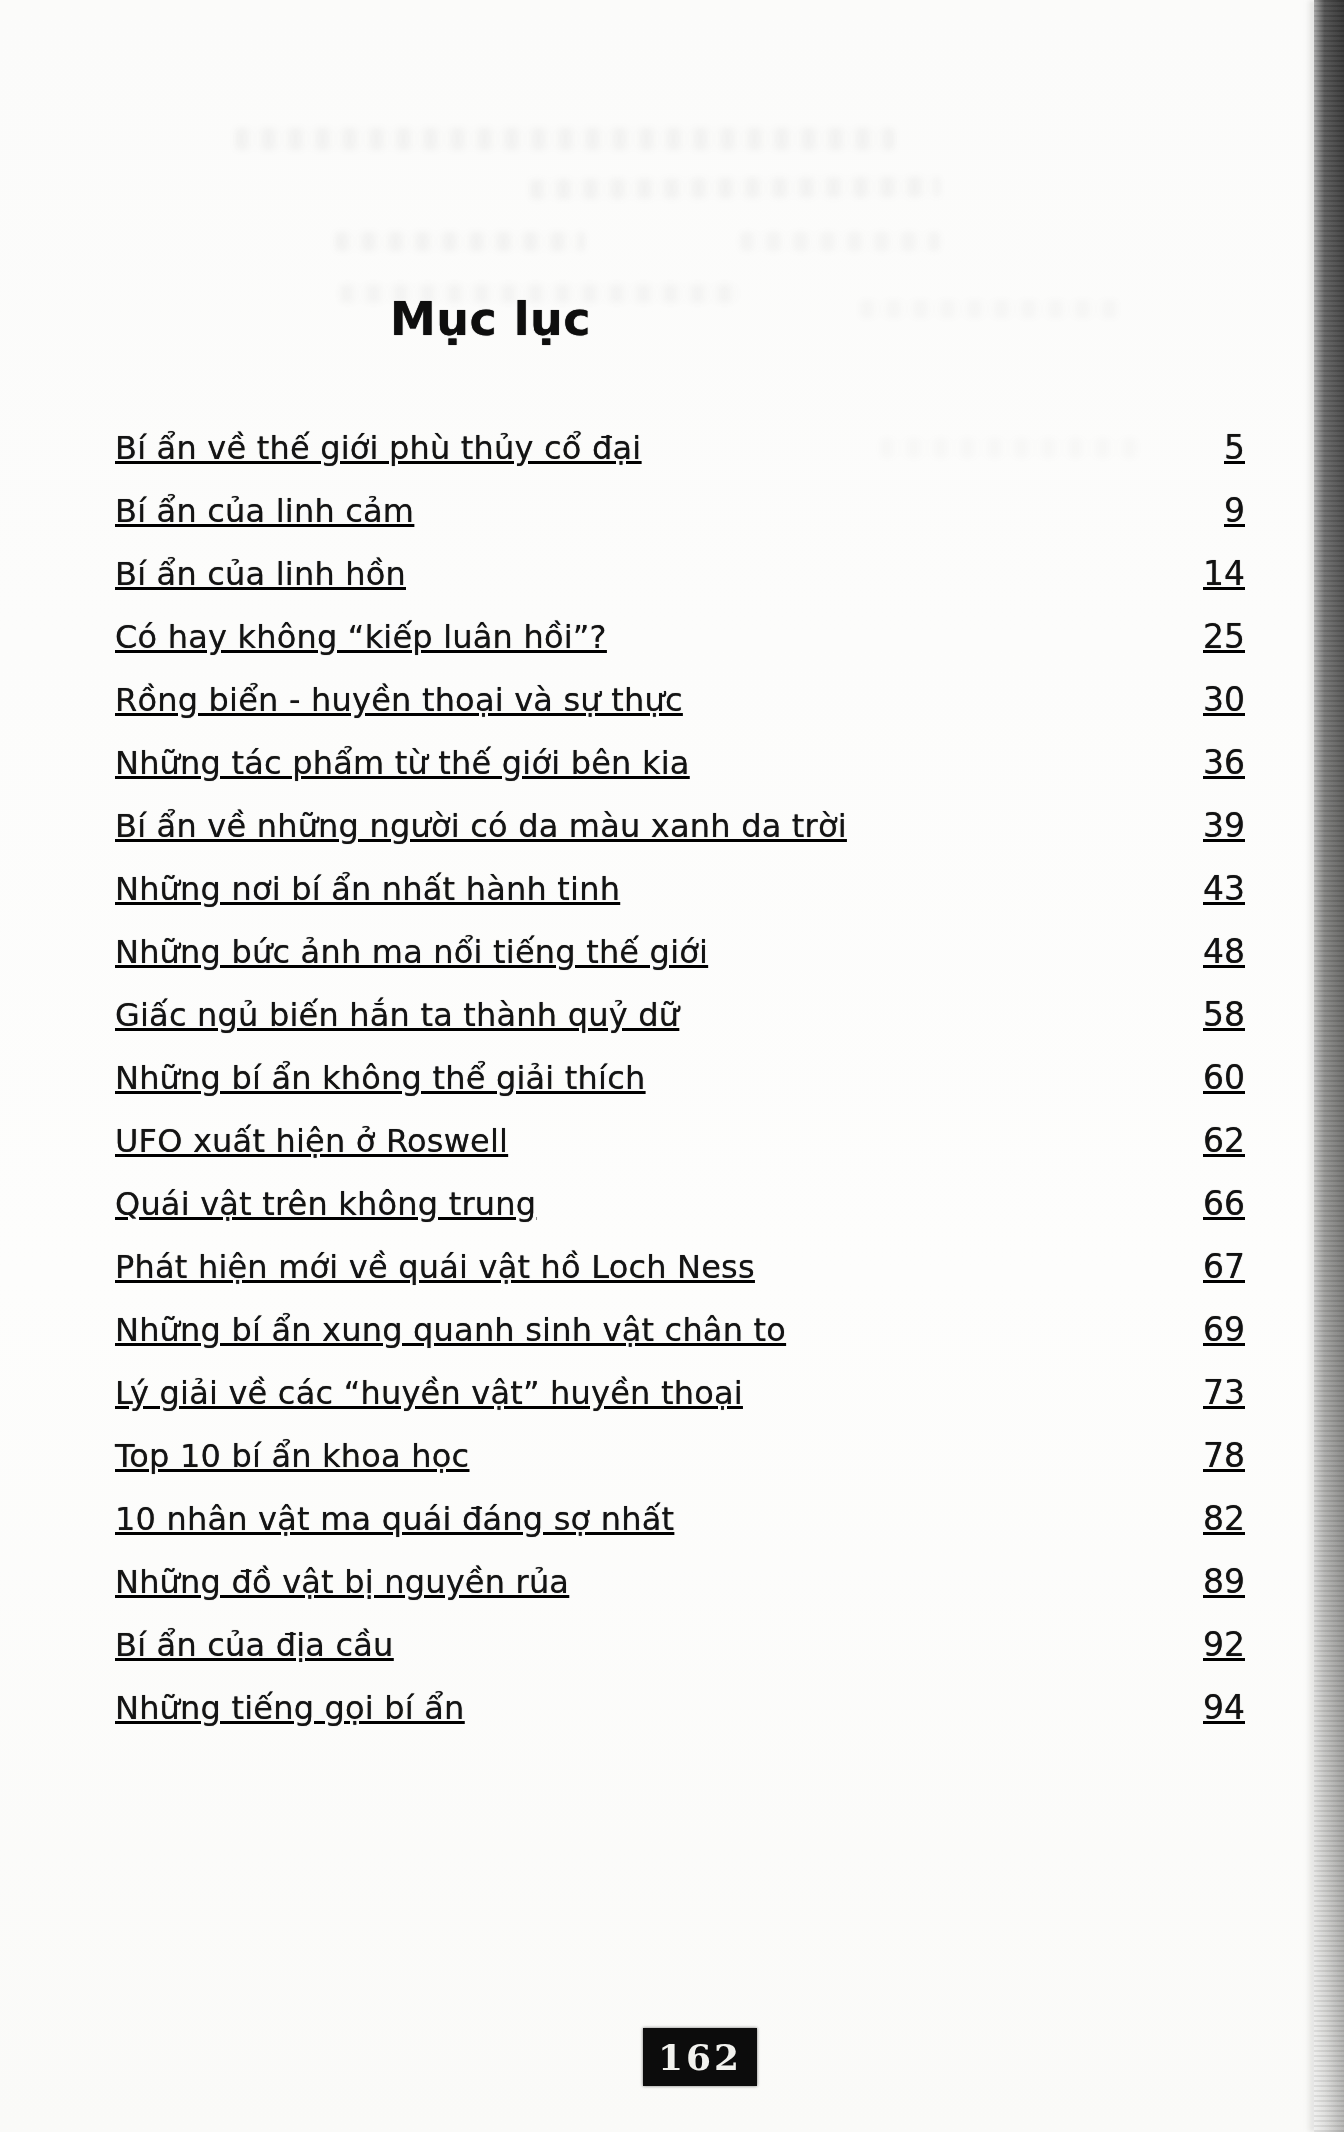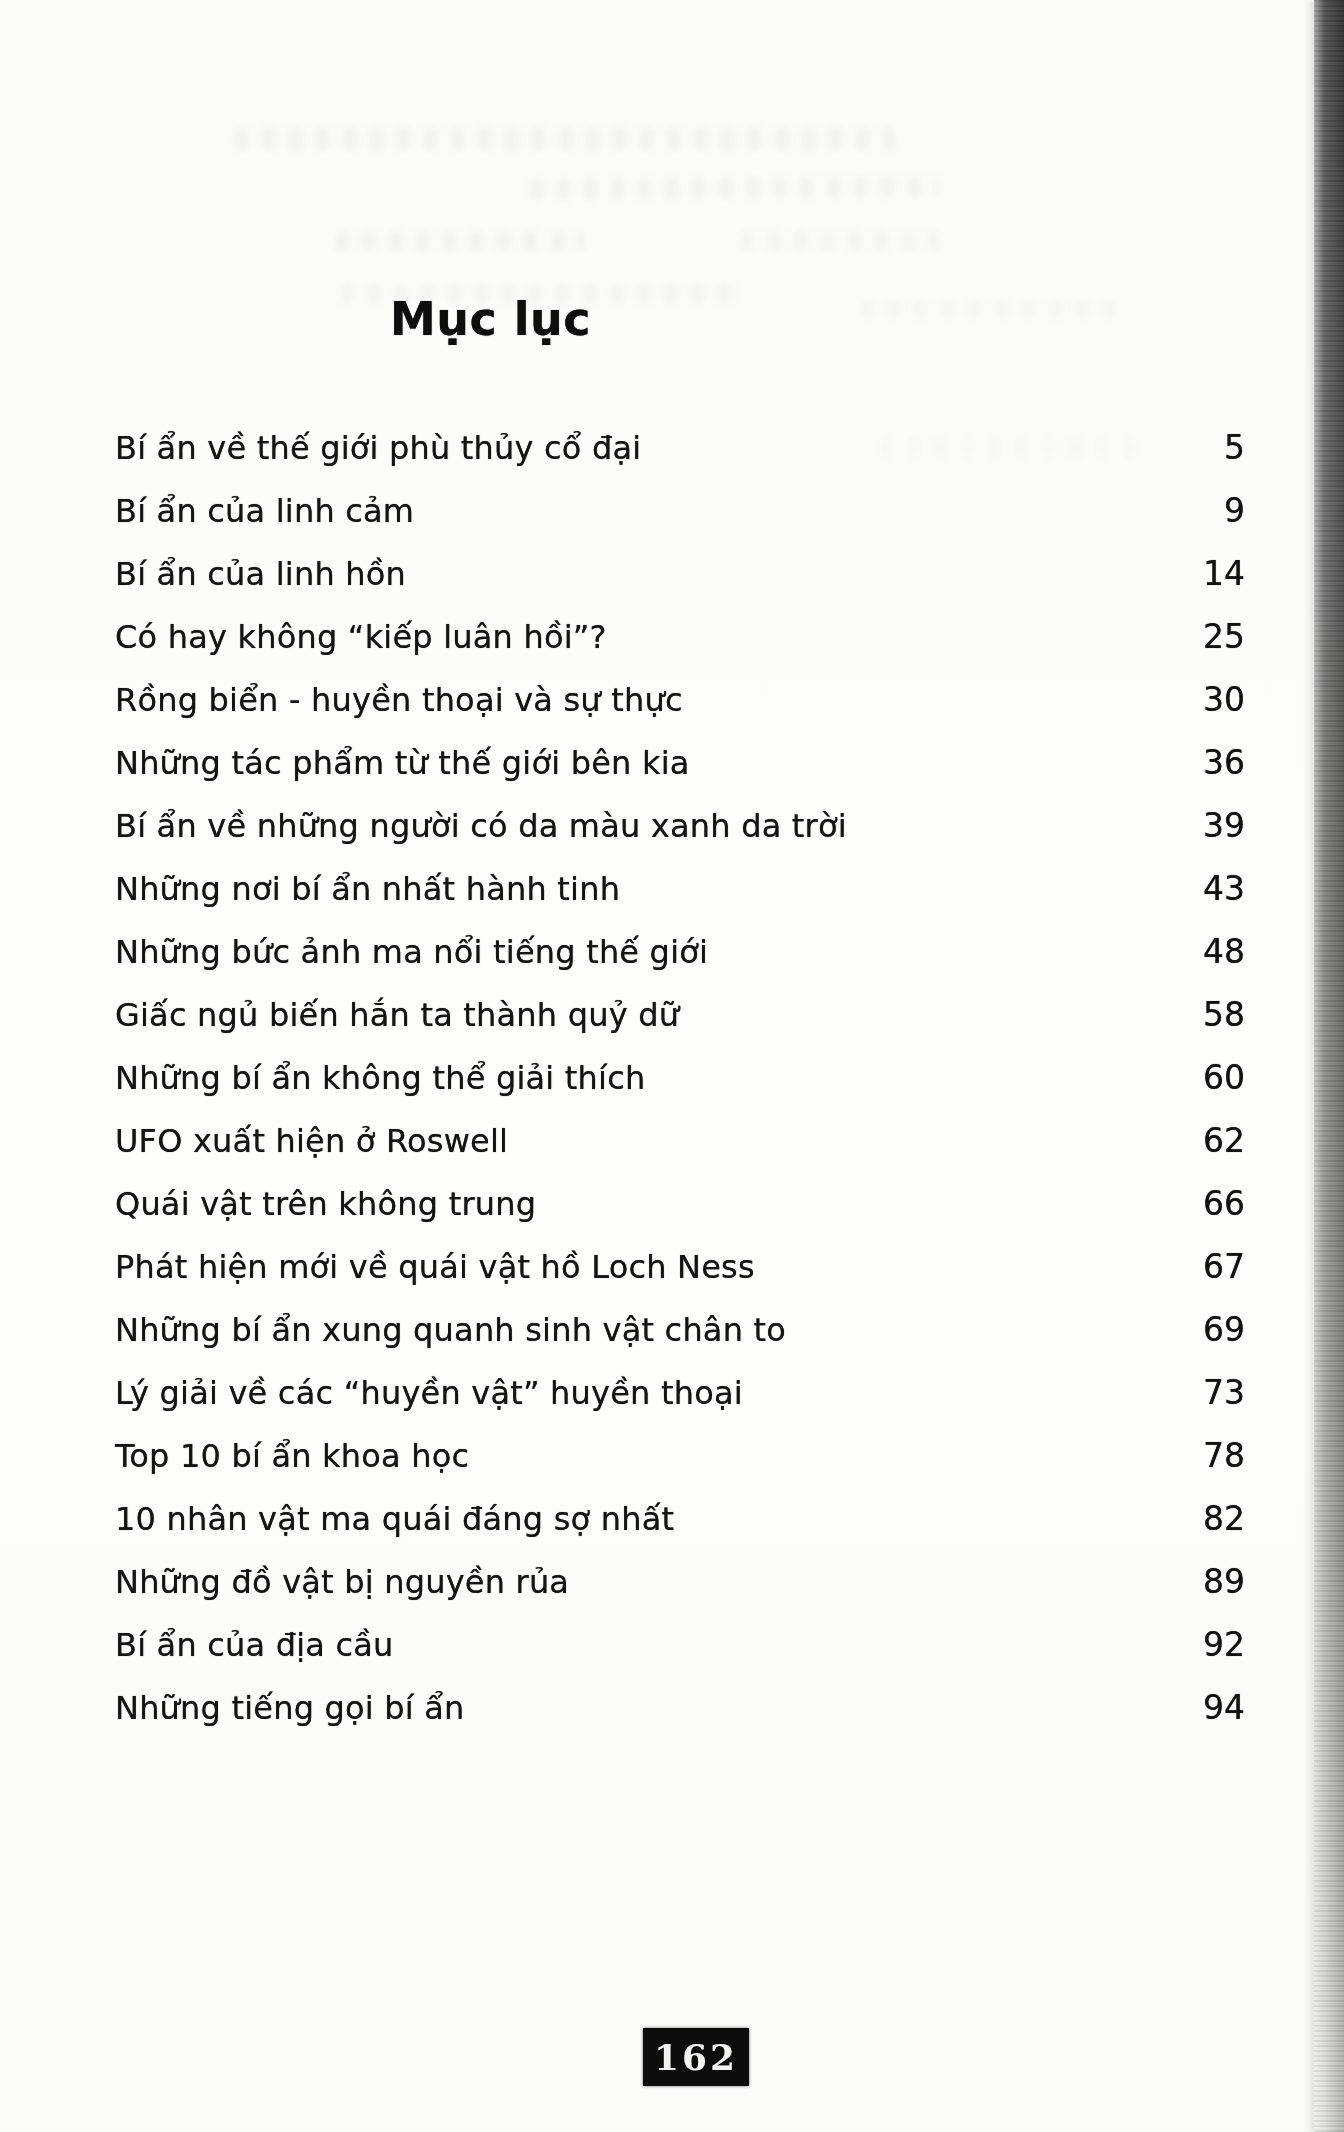--- a/index.html
+++ b/index.html
@@ -69,41 +69,42 @@
     position: absolute;
     top: 428px;
     left: 115px;
     right: 99px;
   }
   .toc-row {
     display: flex;
     justify-content: space-between;
     align-items: baseline;
     height: 63px;
+    text-decoration: underline;
   }
   .toc-title {
     font-size: 32px;
     letter-spacing: 0.2px;
     color: #141414;
     text-shadow: 0 0 0.7px rgba(15,15,15,0.8);
     white-space: nowrap;
   }
   .toc-page {
     font-size: 33px;
     color: #121212;
     text-shadow: 0 0 0.7px rgba(15,15,15,0.8);
     min-width: 70px;
     text-align: right;
   }
 
   .folio {
     position: absolute;
     top: 2028px;
     left: 643px;
-    width: 106px;
+    width: 114px;
     height: 58px;
     background: #0c0c0c;
     box-shadow: 0 0 3px rgba(0,0,0,0.55);
     display: flex;
     align-items: center;
     justify-content: center;
   }
   .folio-num {
     font-family: "DejaVu Serif", "Liberation Serif", serif;
     font-size: 36px;

